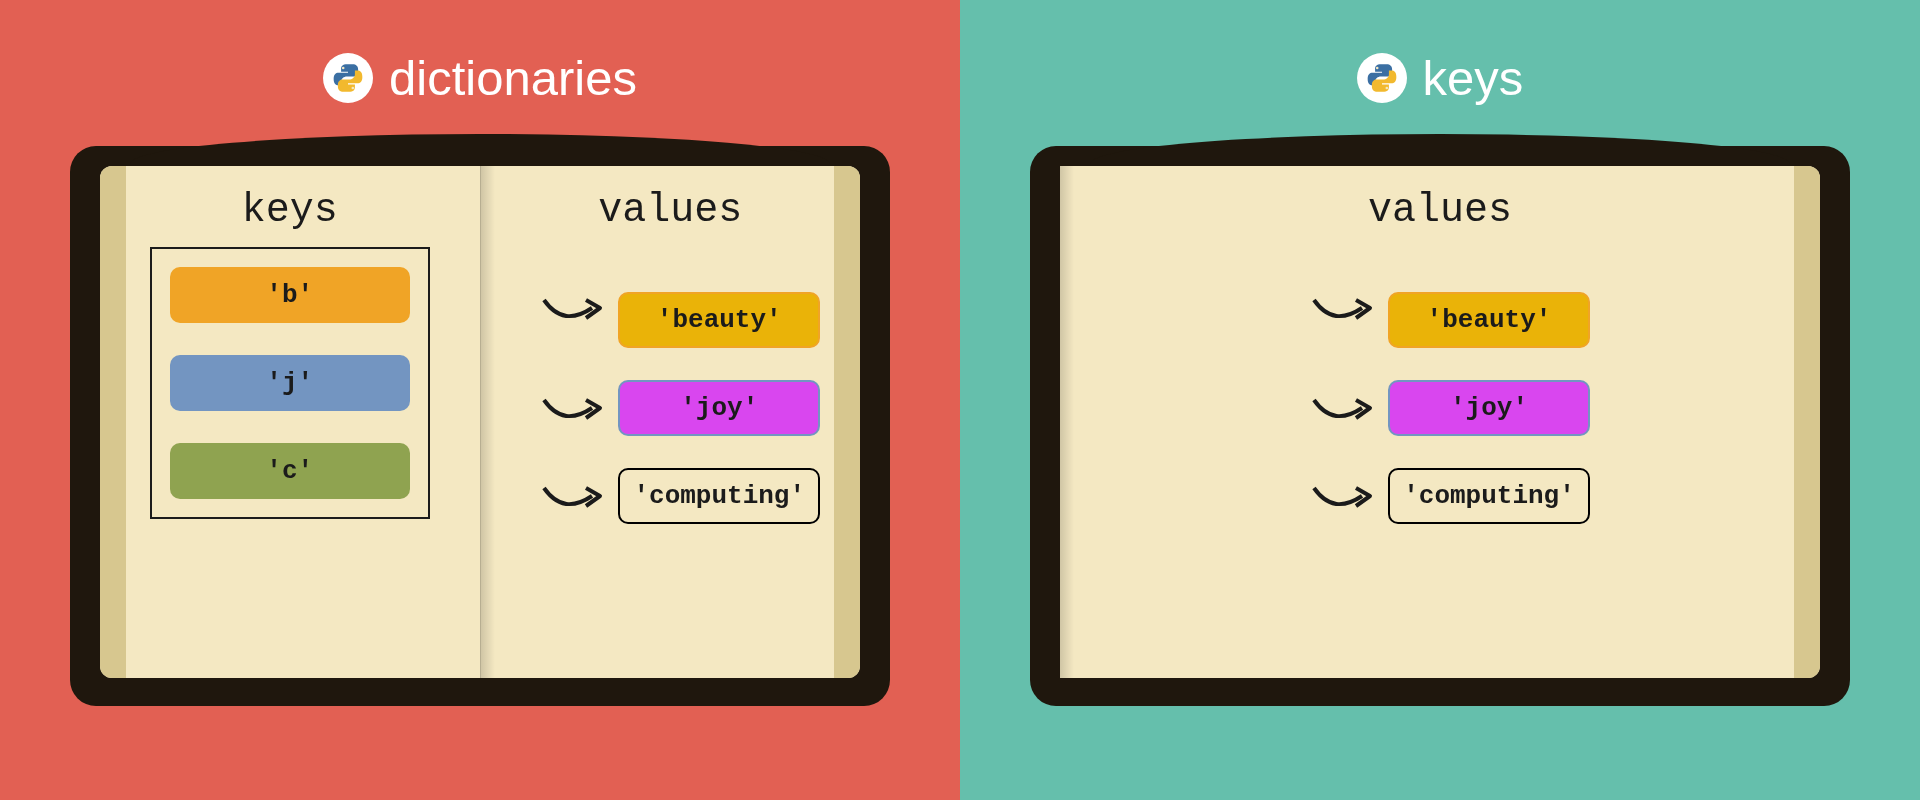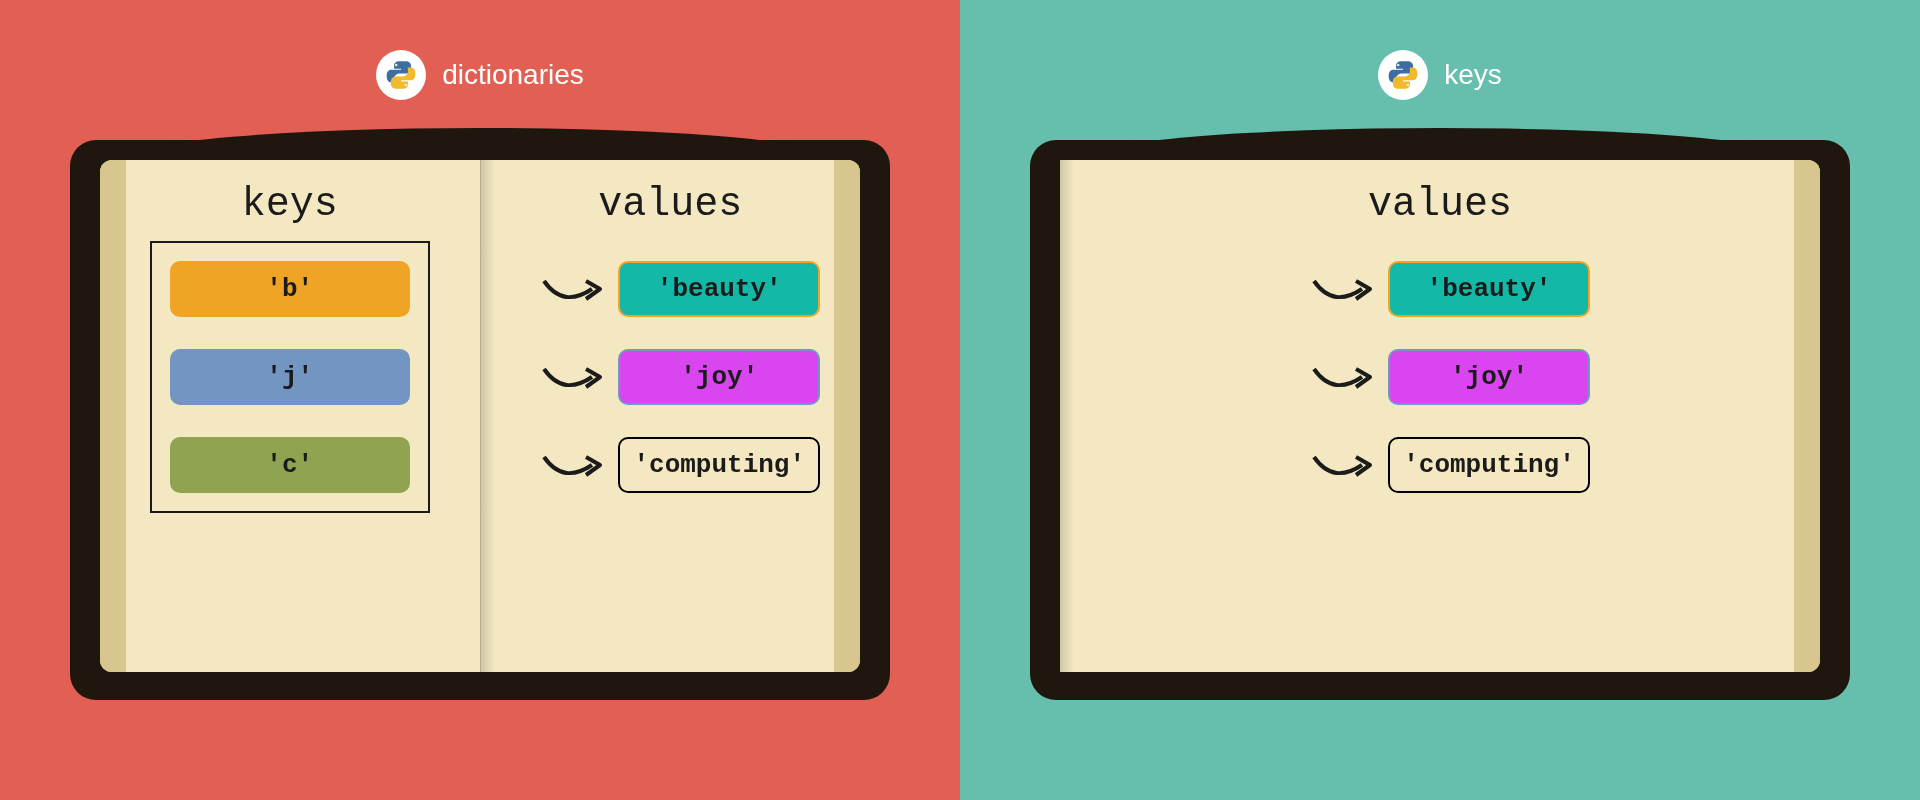--- a/index.html
+++ b/index.html
@@ -17,21 +17,21 @@
     align-items: center;
     padding-top: 50px;
   }
   .panel-left { background: #E26053; }
   .panel-right { background: #65BFAC; }
   .title {
     display: flex;
     align-items: center;
     gap: 16px;
     color: white;
-    font-size: 28px;
+    font-size: 49px;
     font-weight: 300;
     margin-bottom: 40px;
   }
   .python-logo {
     width: 50px;
     height: 50px;
     background: white;
     border-radius: 50%;
     display: flex;
     align-items: center;
@@ -137,21 +137,21 @@
     height: 56px;
     border-radius: 10px;
     display: flex;
     align-items: center;
     justify-content: center;
     width: 240px;
   }
   .chip-orange { background: #F0A426; }
   .chip-blue { background: #7395C1; }
   .chip-green { background: #8FA350; }
-  .chip-out-orange { background: #14b8a6; border: 2px solid #F0A426; }
+  .chip-out-orange { background: #eab308; border: 2px solid #F0A426; margin-top: 25px; }
   .chip-out-blue { background: #d946ef; border: 2px solid #7395C1; }
   .chip-out-green { background: #F4E8C2; border: 2px solid #000000; }
   .arrow {
     width: 70px;
     height: 40px;
     flex-shrink: 0;
   }
   .right-col {
     display: flex;
     align-items: center;

